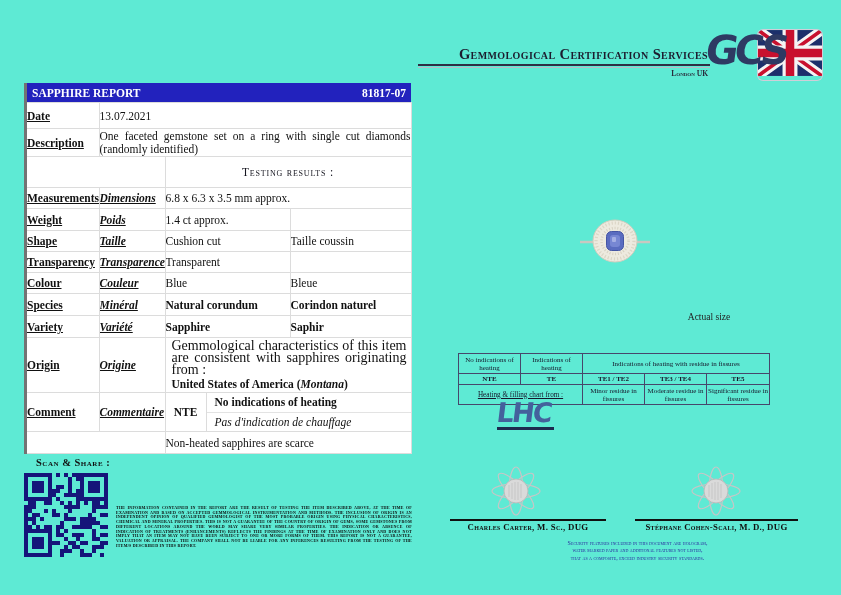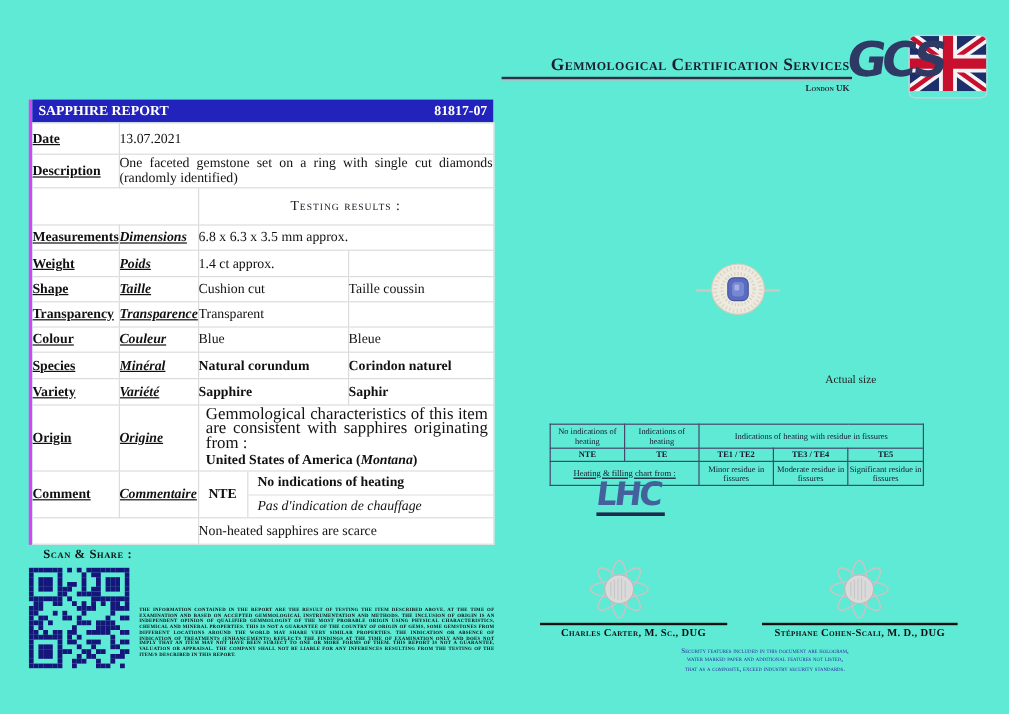--- a/index.html
+++ b/index.html
@@ -14,21 +14,21 @@
   .org-loc{position:absolute;left:430px;top:69px;width:278px;text-align:right;
     font-variant:small-caps;font-weight:bold;font-size:7.5px;color:#2a2a3a;}
   .gcs-logo{position:absolute;left:706px;top:26px;width:118px;height:54px;}
   .gcs-letters{position:absolute;left:0;top:2px;font-family:"DejaVu Sans",sans-serif;
     font-weight:bold;font-size:40px;line-height:44px;letter-spacing:-4px;color:#2e3a63;
     transform:skewX(-8deg);z-index:2;}
   .gcs-flag{position:absolute;left:52px;top:4px;border-radius:5px;overflow:hidden;
     box-shadow:0 0 0 1px #cfcfd8;z-index:1;}
 
   
-  .report{position:absolute;left:24px;top:83px;width:387px;border-left:3px solid #d946ef;
+  .report{position:absolute;left:24px;top:83px;width:387px;border-left:3px solid #737373;
     box-sizing:border-box;}
   .report-bar{height:19px;background:#2222bd;color:#fff;display:flex;align-items:center;
     justify-content:space-between;padding:0 5px;font-weight:bold;font-size:11.5px;}
   table.rt{border-collapse:collapse;width:100%;table-layout:fixed;background:#fff;}
   table.rt td{border:1px solid #dcdcdc;vertical-align:middle;font-size:11.5px;
     padding:0;overflow:hidden;}
   table.rt td:first-child{border-left:none;}
   td.lbl{font-weight:bold;text-decoration:underline;font-size:10.5px;padding-left:4px;}
   td.lblfr{font-weight:bold;font-style:italic;text-decoration:underline;font-size:10.5px;padding-left:4px;}
   td.val{padding-left:6px;}

